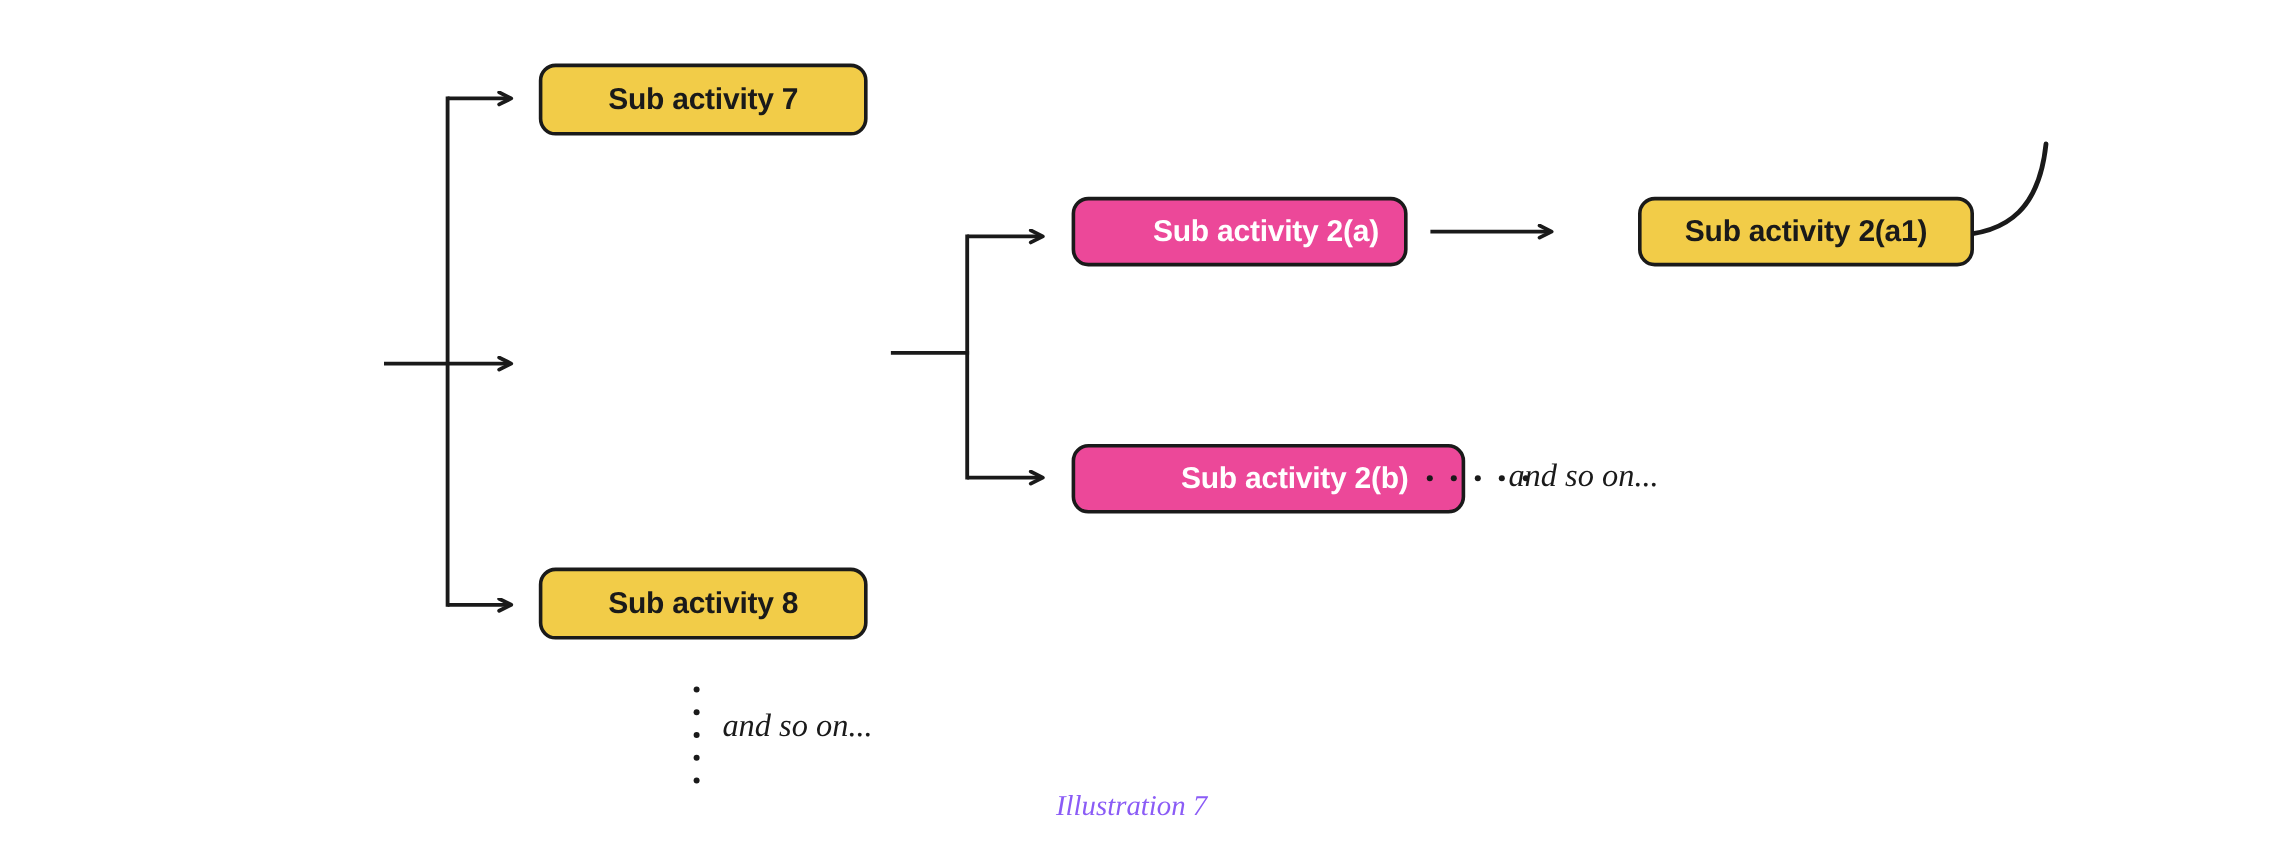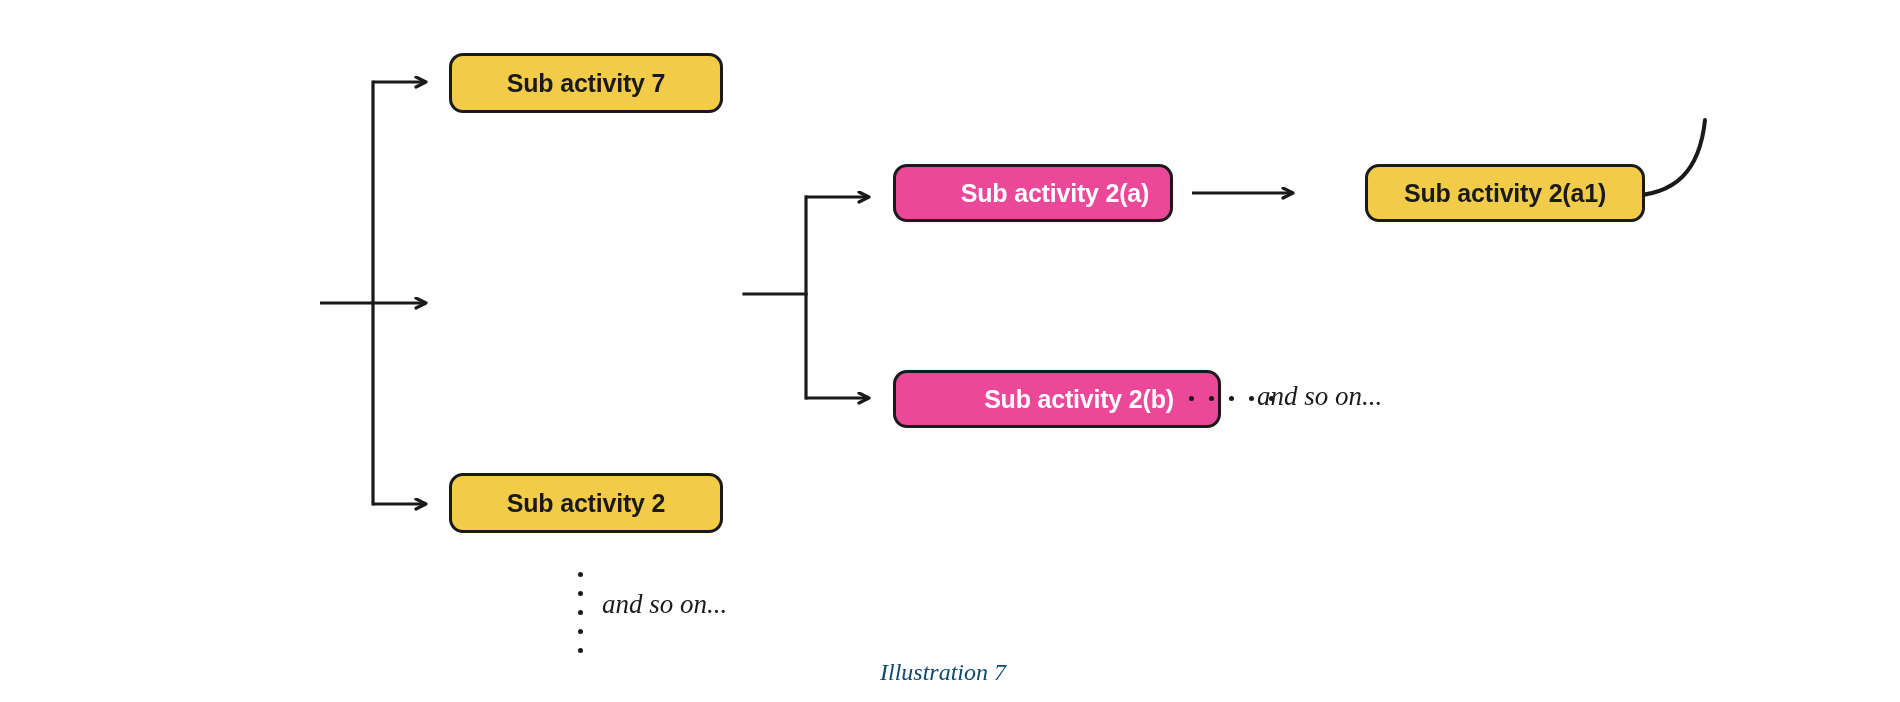--- a/index.html
+++ b/index.html
@@ -57,21 +57,21 @@
     white-space: pre;
     z-index: 4;
     text-align: center;
   }
   .annot-center { text-align: center; }
   .caption {
     position: absolute;
     font-family: "Liberation Serif", serif;
     font-style: italic;
     font-size: 24px;
-    color: #0c4a6e;
+    color: #8b5cf6;
     z-index: 4;
   }
   .dots-h {
     position: absolute;
     display: flex;
     gap: 15px;
     align-items: center;
     z-index: 4;
   }
   .dots-h i {
@@ -153,21 +153,21 @@
     </g>
   </svg>
 
 
   <div class="node node-yellow" style="left:449px; top:53px; width:274px; height:60px;">
     <span>Sub activity 7</span>
   </div>
 
 
   <div class="node node-yellow" style="left:449px; top:473px; width:274px; height:60px;">
-    <span>Sub activity 2</span>
+    <span>Sub activity 8</span>
   </div>
 
   <div class="node node-blue" style="left:893px; top:164px; width:280px; height:58px;">
     <span>Sub activity 2(a)</span>
   </div>
 
   <div class="node node-blue" style="left:893px; top:370px; width:328px; height:58px;">
     <span>Sub activity 2(b)</span>
   </div>
 

